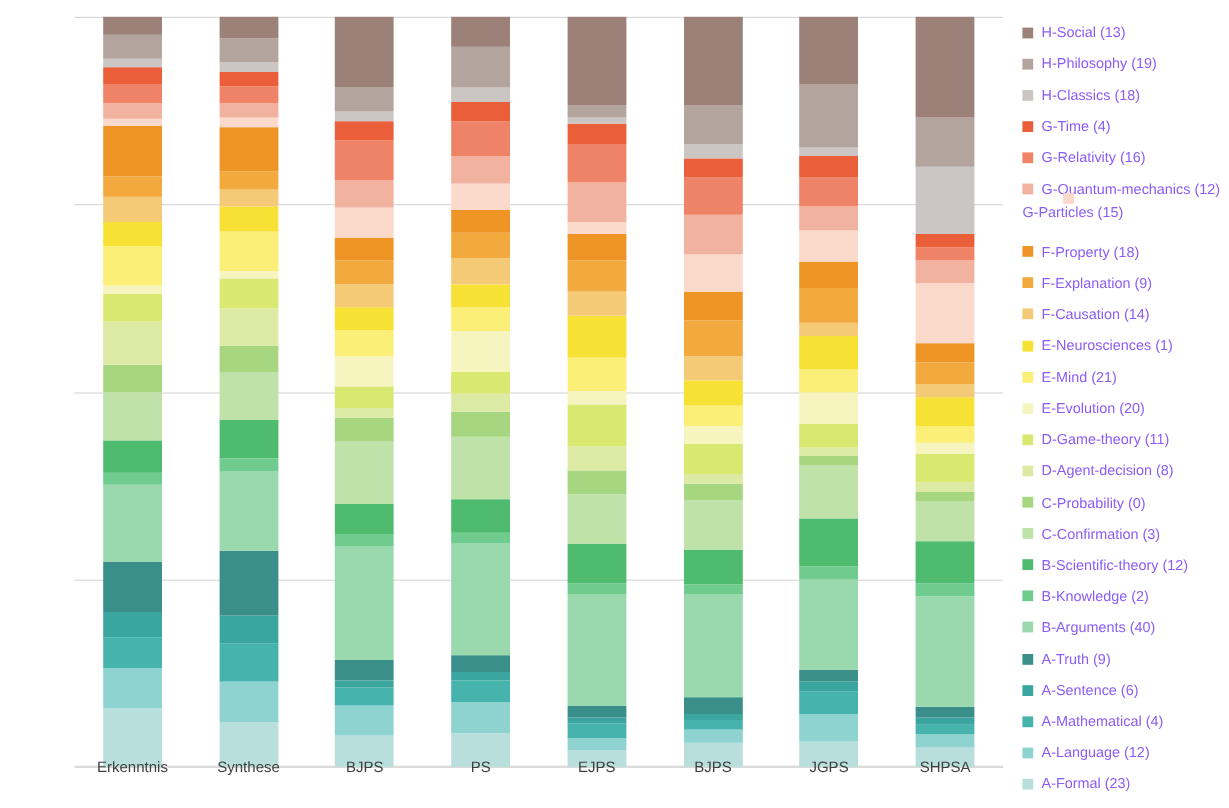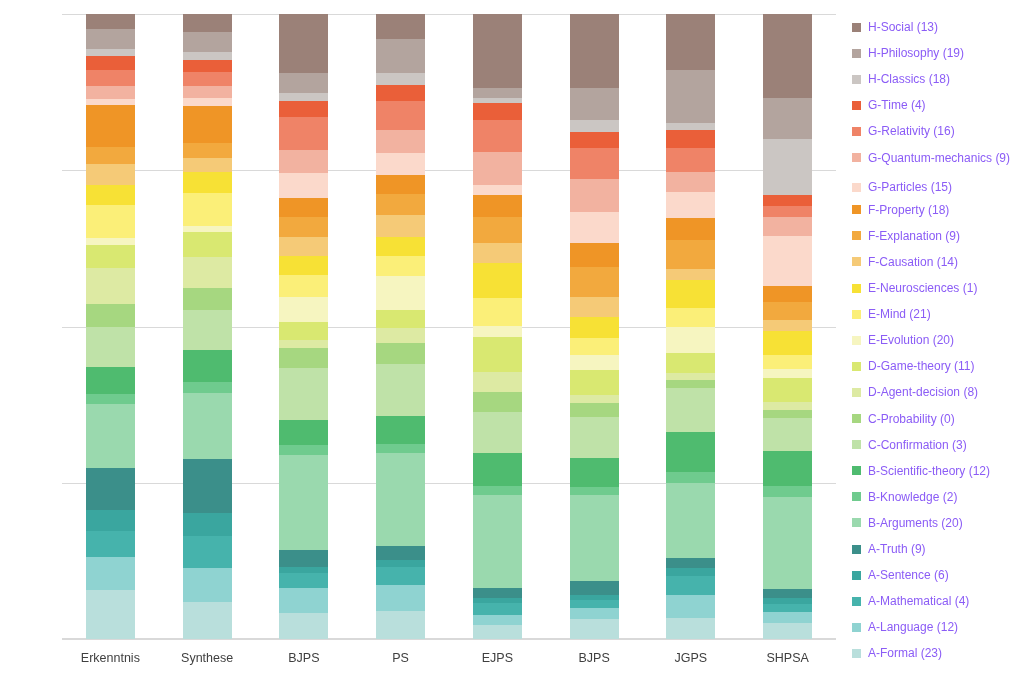--- a/index.html
+++ b/index.html
@@ -78,21 +78,21 @@
   .bar-seg {
     position: absolute;
     left: 0;
     width: 100%;
   }
 
   
   #x-axis {
     position: absolute;
     left: 62px;
-    top: 645px;
+    top: 626px;
     width: 774px;
     height: 28px;
   }
   .x-tick-label {
     position: absolute;
     top: 6px;
     font-size: 12.5px;
     color: #3f3f3f;
     text-align: center;
     white-space: nowrap;
@@ -401,23 +401,23 @@
       <div class="legend-item" style="top: 90.3px;">
         <span class="legend-swatch" style="background: rgb(234, 95, 57);"></span>
         <span class="legend-label">G-Time (4)</span>
       </div>
       <div class="legend-item" style="top: 116.4px;">
         <span class="legend-swatch" style="background: rgb(239, 131, 103);"></span>
         <span class="legend-label">G-Relativity (16)</span>
       </div>
       <div class="legend-item" style="top: 142.5px;">
         <span class="legend-swatch" style="background: rgb(242, 178, 160);"></span>
-        <span class="legend-label">G-Quantum-mechanics (9)</span>
-      </div>
-      <div class="legend-item" style="top: 172px;">
+        <span class="legend-label">G-Quantum-mechanics (12)</span>
+      </div>
+      <div class="legend-item" style="top: 153px; flex-direction: column;">
         <span class="legend-swatch" style="background: rgb(251, 217, 203);"></span>
         <span class="legend-label">G-Particles (15)</span>
       </div>
       <div class="legend-item" style="top: 194.7px;">
         <span class="legend-swatch" style="background: rgb(239, 149, 38);"></span>
         <span class="legend-label">F-Property (18)</span>
       </div>
       <div class="legend-item" style="top: 220.8px;">
         <span class="legend-swatch" style="background: rgb(242, 169, 62);"></span>
         <span class="legend-label">F-Explanation (9)</span>
@@ -457,21 +457,21 @@
       <div class="legend-item" style="top: 455.7px;">
         <span class="legend-swatch" style="background: rgb(79, 187, 111);"></span>
         <span class="legend-label">B-Scientific-theory (12)</span>
       </div>
       <div class="legend-item" style="top: 481.8px;">
         <span class="legend-swatch" style="background: rgb(111, 203, 142);"></span>
         <span class="legend-label">B-Knowledge (2)</span>
       </div>
       <div class="legend-item" style="top: 507.9px;">
         <span class="legend-swatch" style="background: rgb(154, 217, 174);"></span>
-        <span class="legend-label">B-Arguments (20)</span>
+        <span class="legend-label">B-Arguments (40)</span>
       </div>
       <div class="legend-item" style="top: 534px;">
         <span class="legend-swatch" style="background: rgb(59, 143, 138);"></span>
         <span class="legend-label">A-Truth (9)</span>
       </div>
       <div class="legend-item" style="top: 560.1px;">
         <span class="legend-swatch" style="background: rgb(58, 166, 159);"></span>
         <span class="legend-label">A-Sentence (6)</span>
       </div>
       <div class="legend-item" style="top: 586.2px;">

